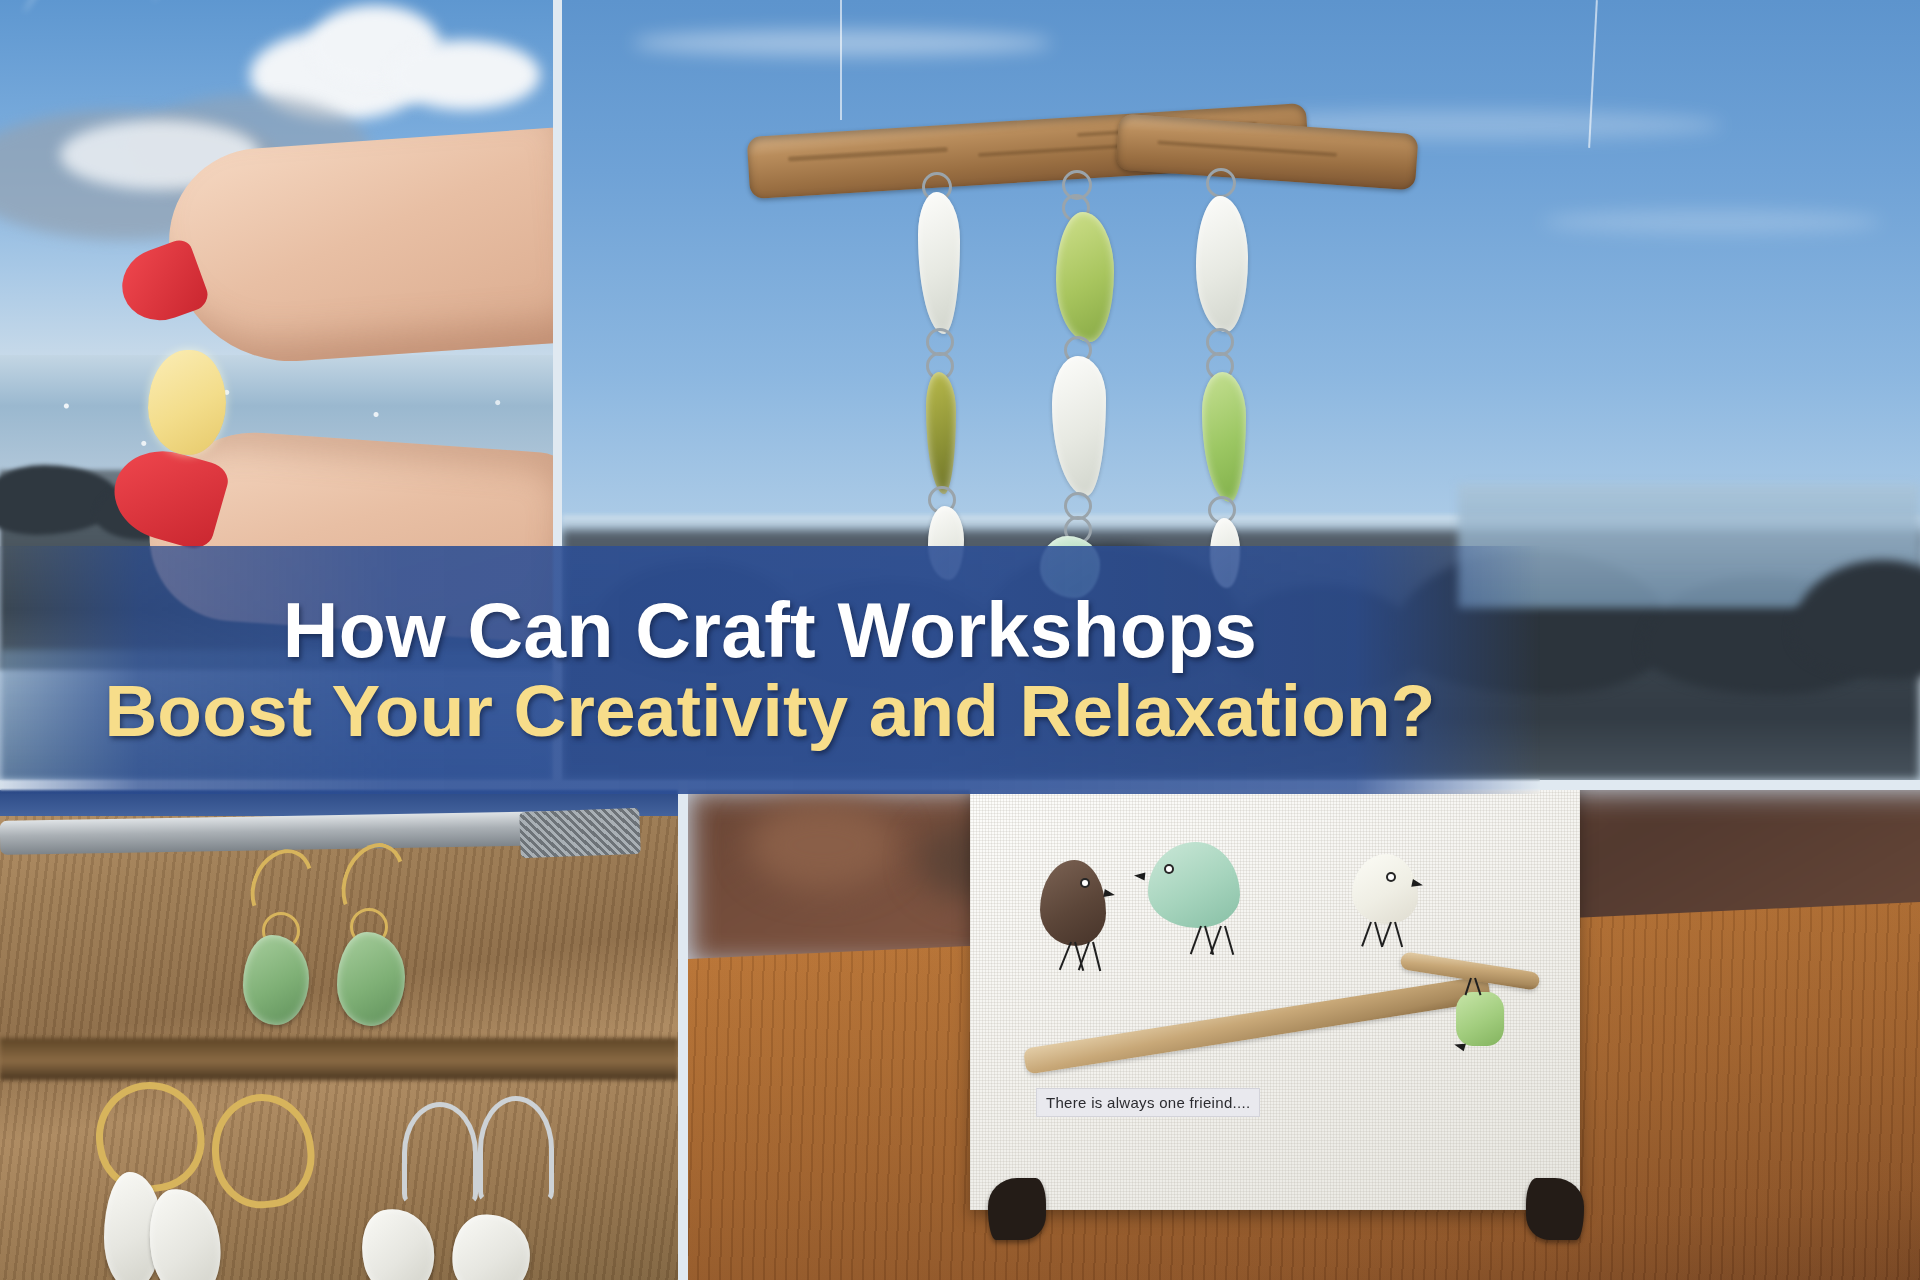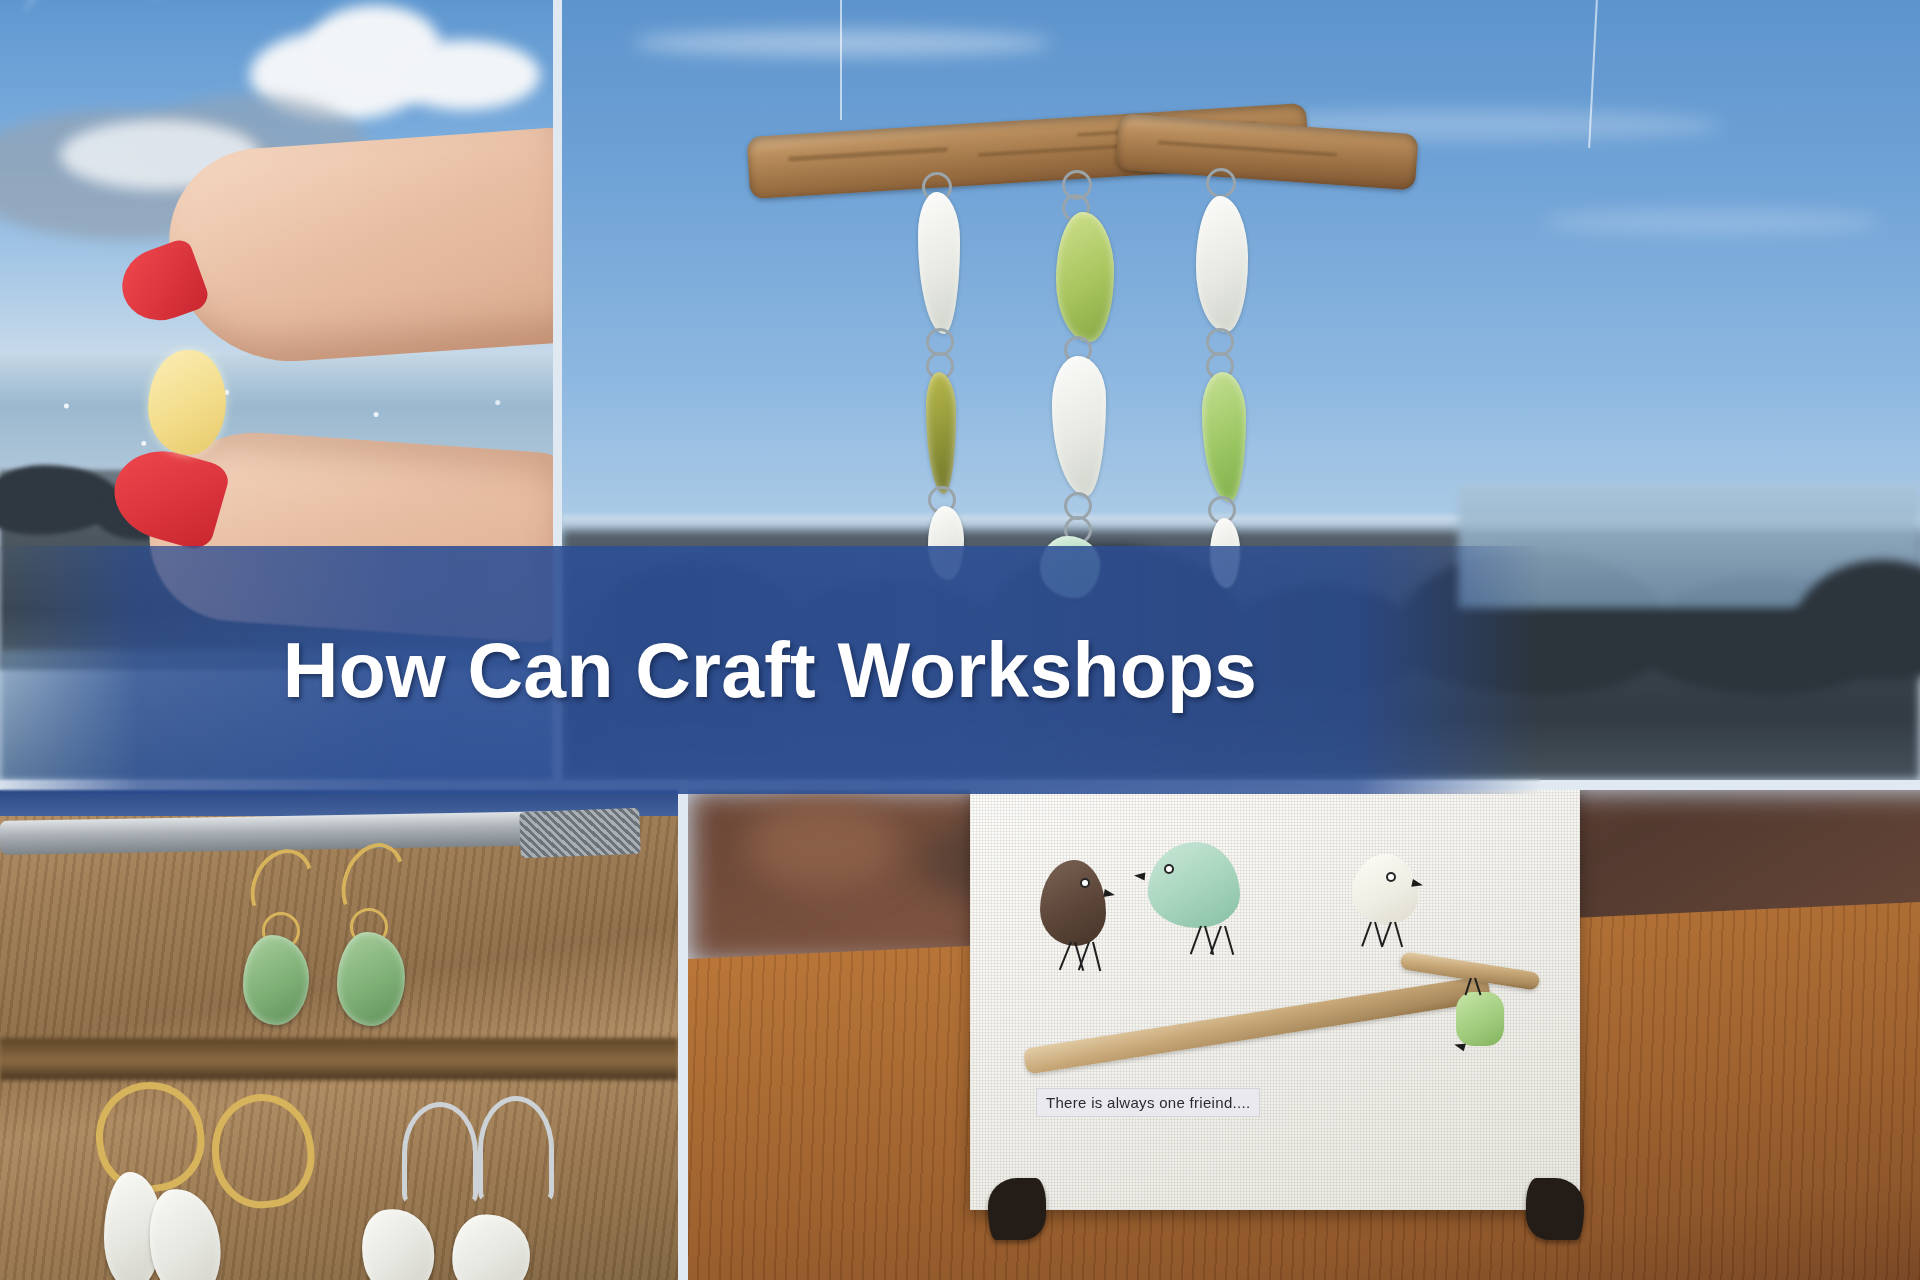--- a/index.html
+++ b/index.html
@@ -344,16 +344,17 @@
       <div class="easel r" style="left:838px;top:388px;"></div>
     </div>
 
     <div class="gutter" style="left:0;top:780px;width:1920px;height:10px;"></div>
     <div class="gutter" style="left:678px;top:780px;width:10px;height:500px;"></div>
   </div>
 
   <div class="banner">
     <div class="banner-inner">
       <div class="title-main">How Can Craft Workshops</div>
+      <div class="title-sub">Boost Your Creativity and Relaxation?</div>
     </div>
   </div>
 
 </div>
 
 </body></html>

